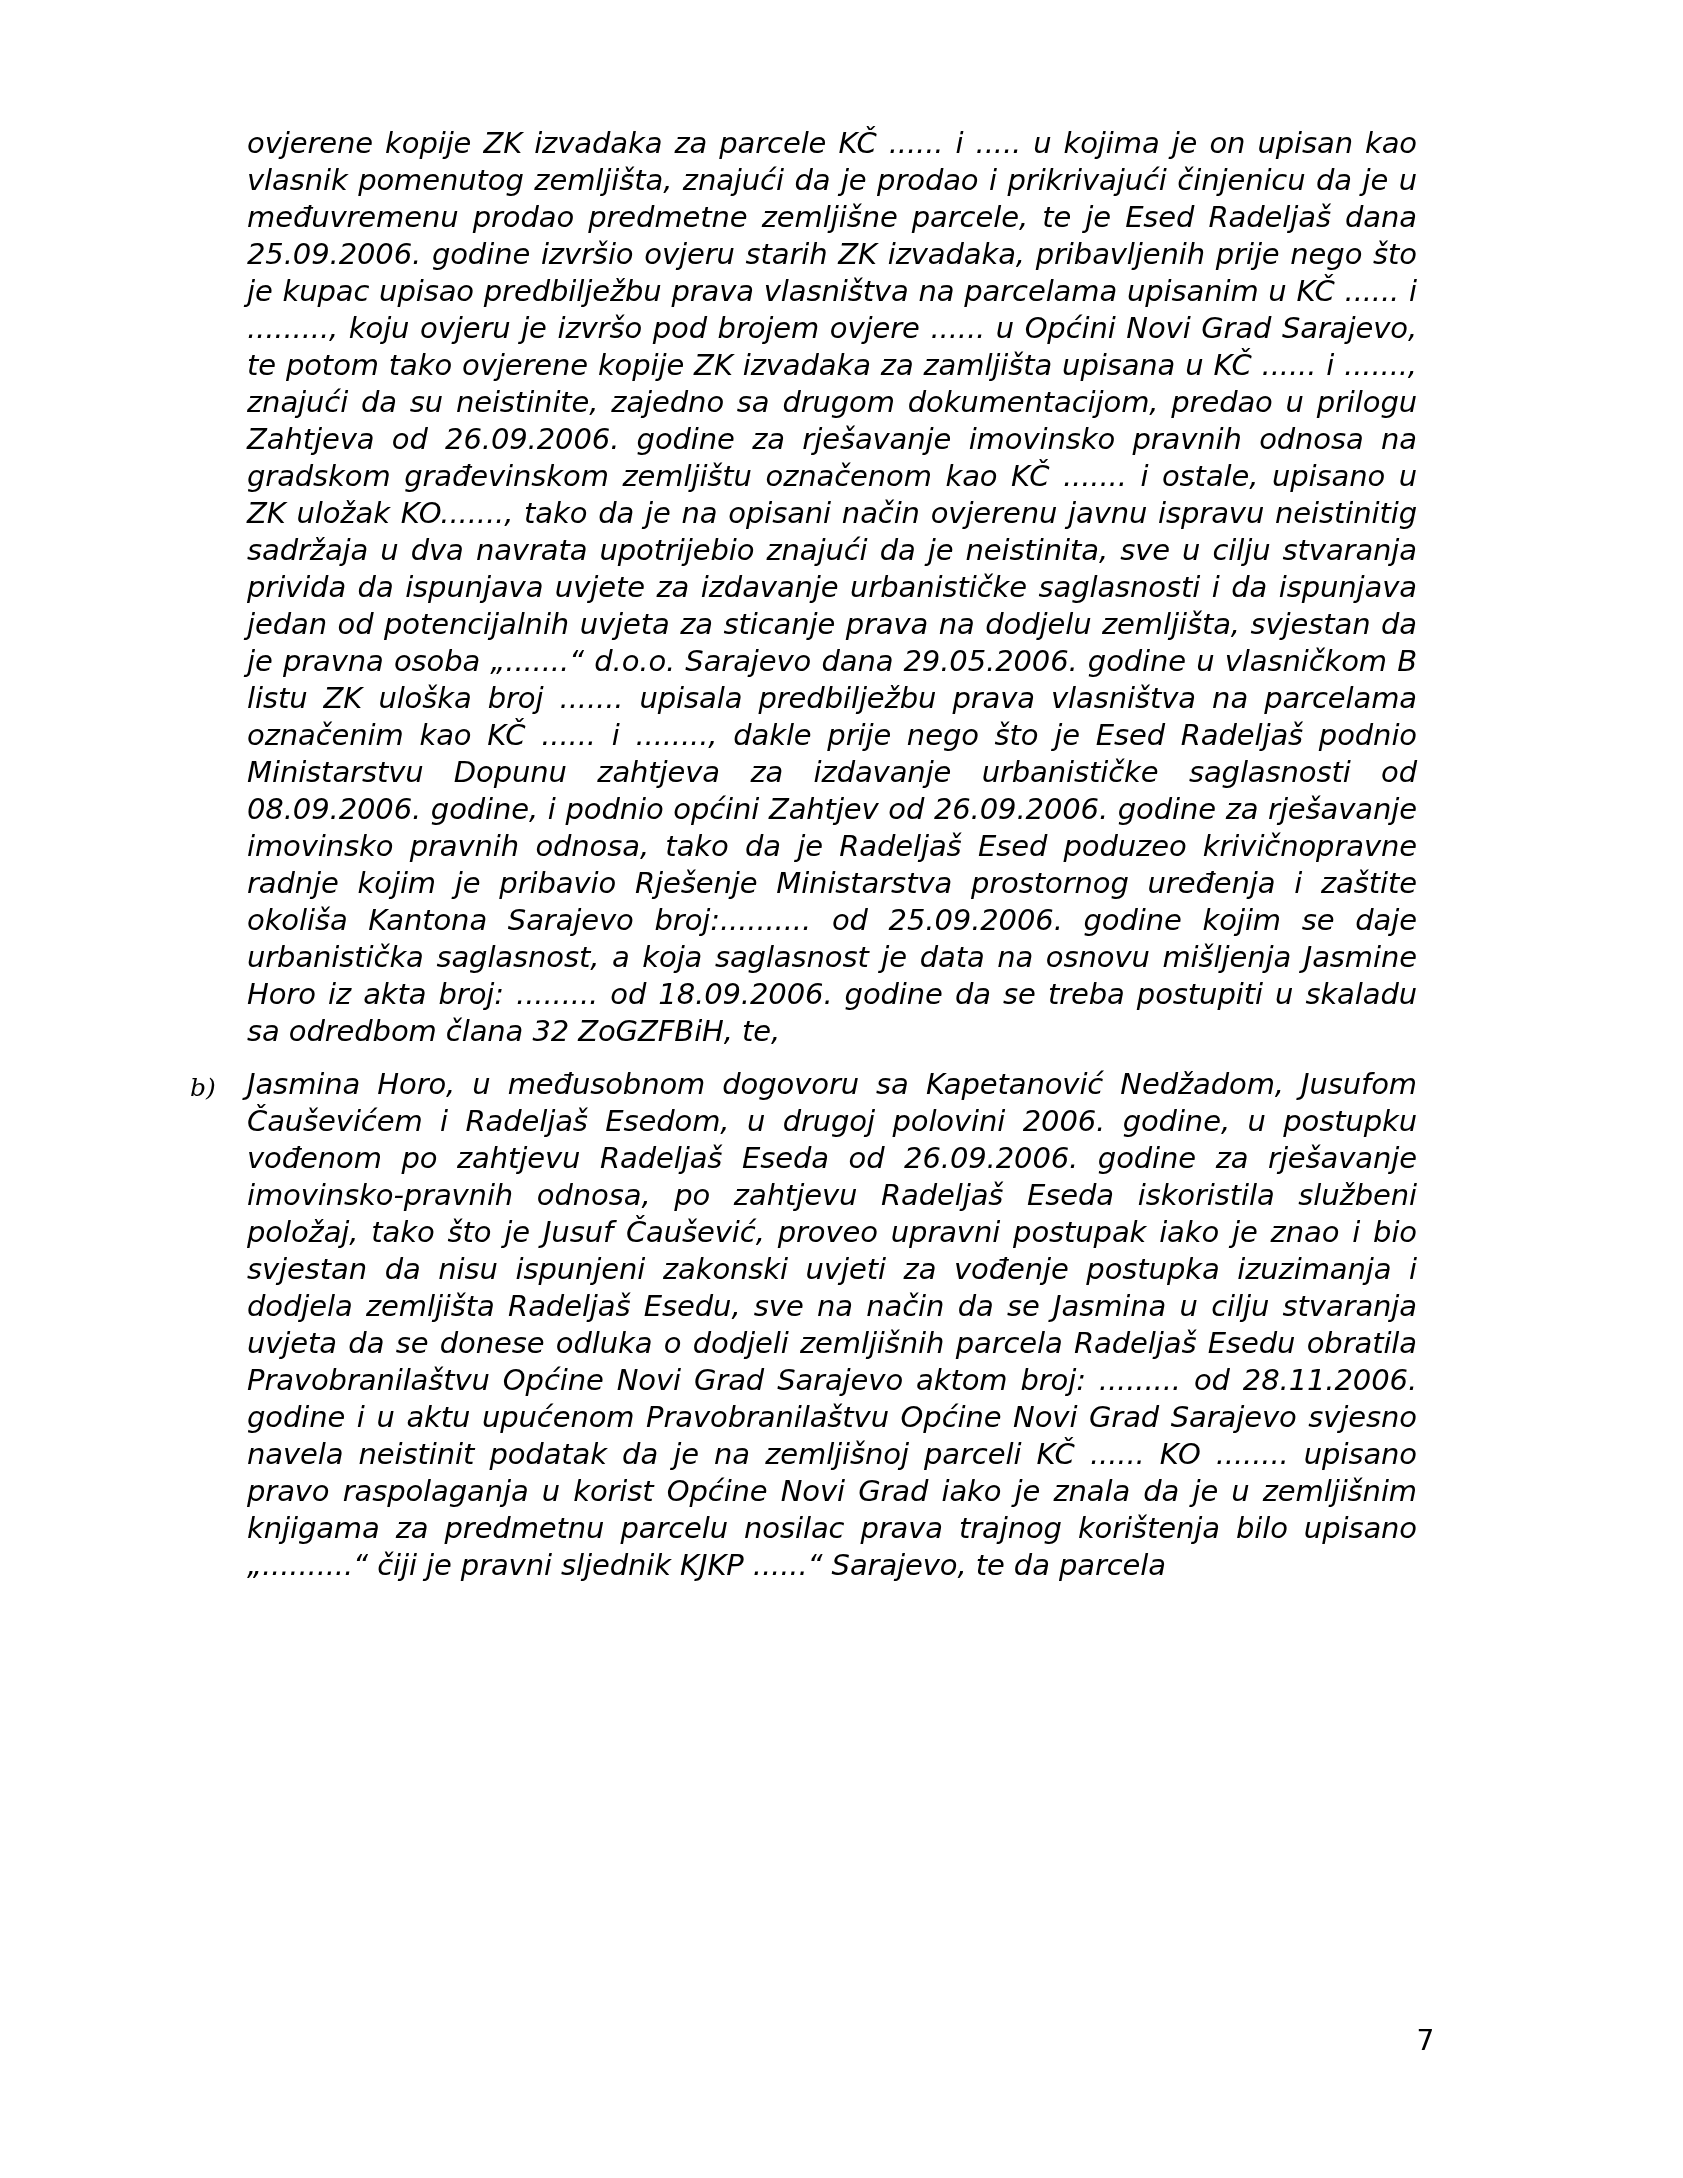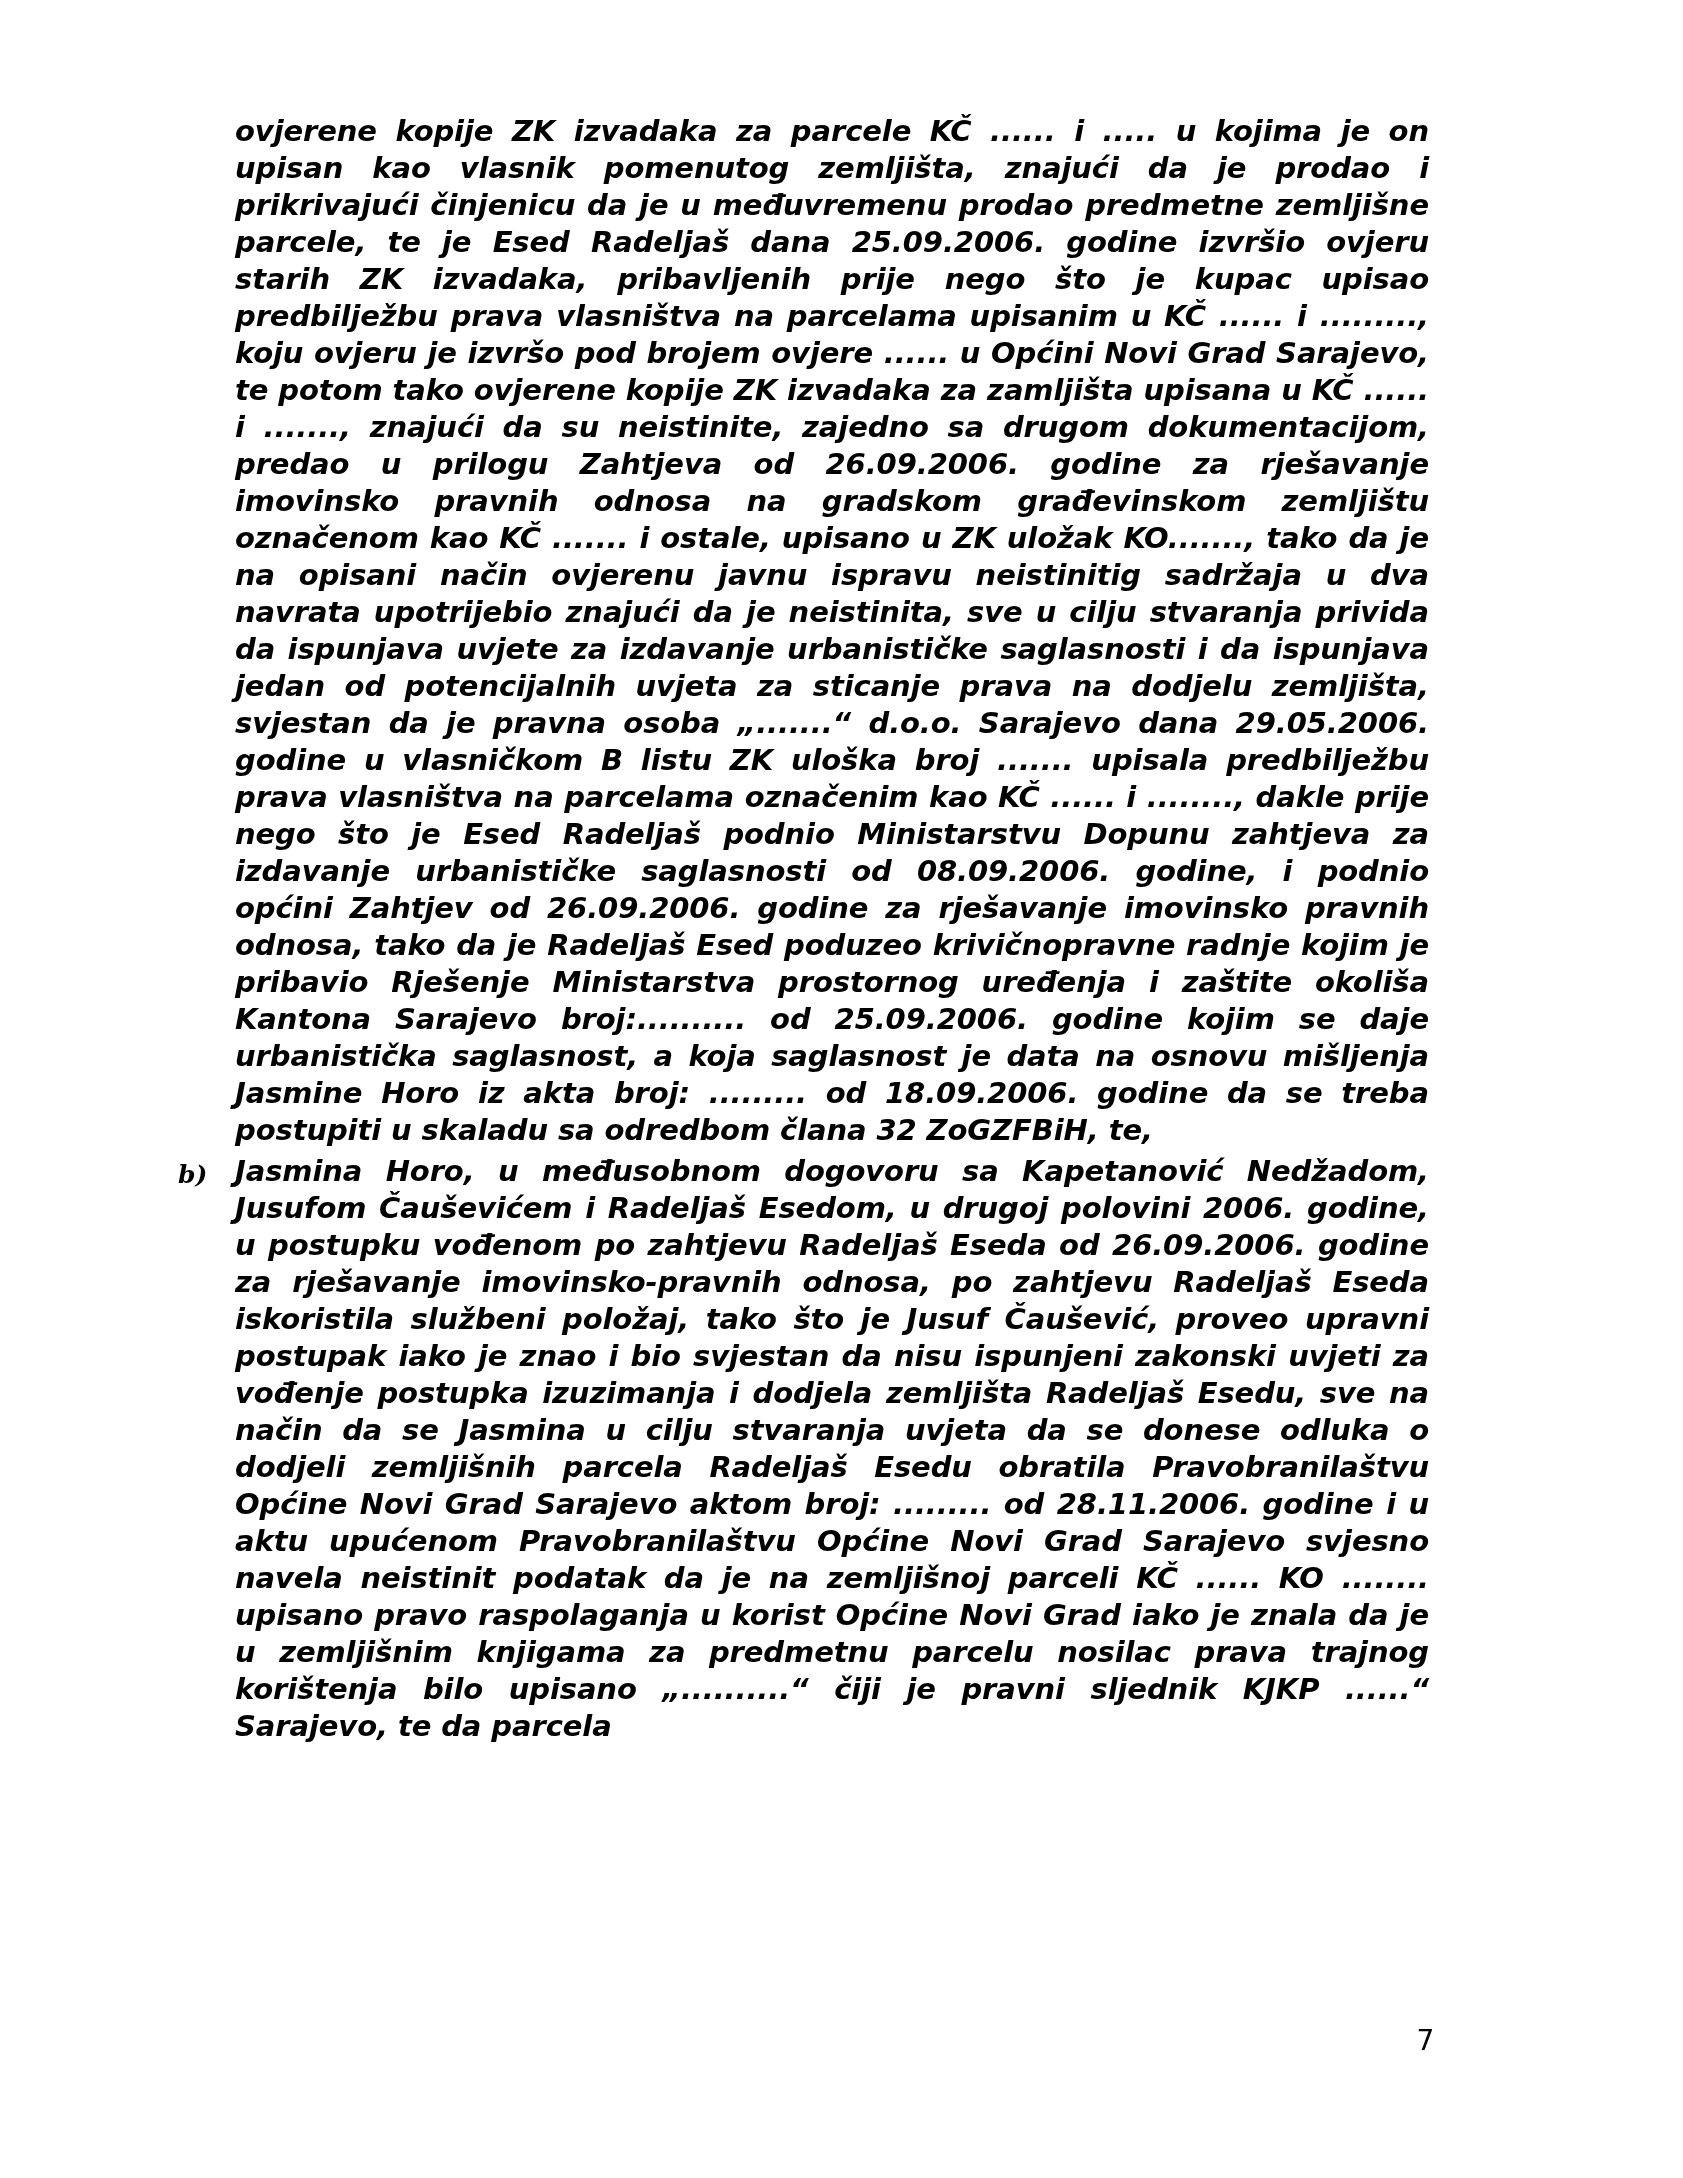--- a/index.html
+++ b/index.html
@@ -16,32 +16,31 @@
     overflow: hidden;
     font-family: "DejaVu Sans", "Liberation Sans", sans-serif;
   }
   .text-column {
     position: absolute;
     left: 231px;
     top: 109px;
     width: 1202px;
   }
   .para {
-    margin: 4px;
+    margin: 16px;
     padding: 0;
     text-align: justify;
     text-justify: inter-word;
     font-style: italic;
     font-size: 29px;
     line-height: 37px;
     color: #000000;
     letter-spacing: -0.1px;
     word-spacing: 0px;
     hyphens: none;
-    font-weight: bold;
   }
   
   .para.continued {
     text-align: justify;
   }
   
   .list-item {
     position: relative;
     padding-left: 0;
   }

